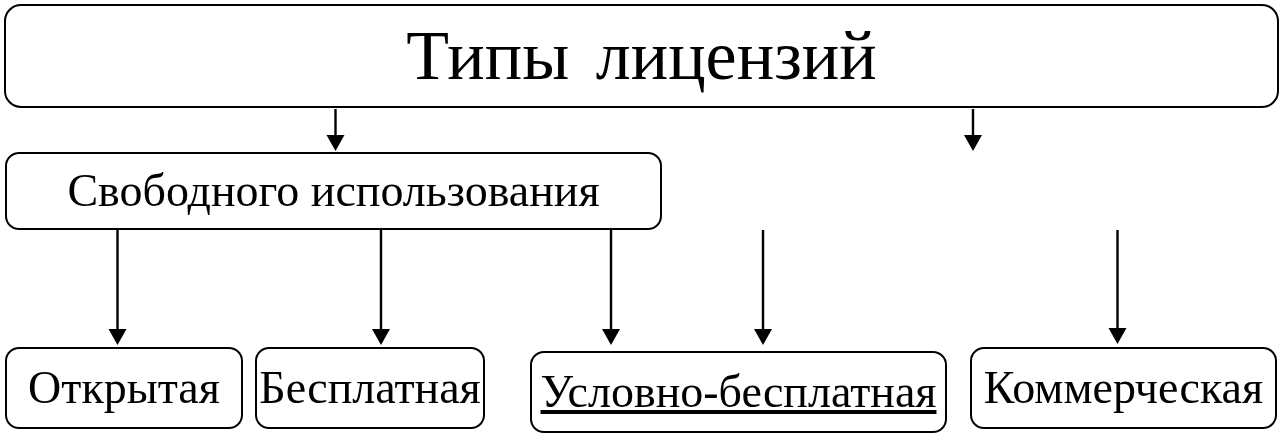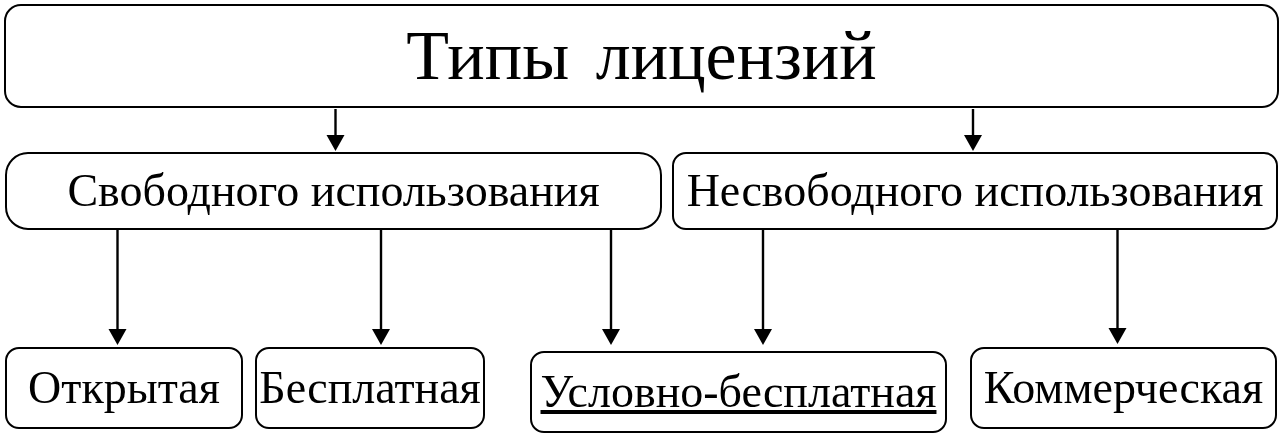--- a/index.html
+++ b/index.html
@@ -29,21 +29,21 @@
     line-height: 1;
   }
   .node-root {
     left: 4px; top: 4px; width: 1275px; height: 104px;
     border-radius: 17px;
     font-size: 70px;
     word-spacing: 9px;
   }
   .node-l2 { font-size: 46px; }
   .node-l3 { font-size: 46px; }
-  .node-free      { left: 5px;   top: 152px; width: 657px; height: 78px; border-radius: 23px; }
+  .node-free      { left: 5px;   top: 152px; width: 657px; height: 78px; }
   .node-nonfree   { left: 672px; top: 152px; width: 606px; height: 78px; }
   .node-open      { left: 5px;   top: 347px; width: 238px; height: 82px; }
   .node-freeware  { left: 255px; top: 347px; width: 230px; height: 82px; }
   .node-shareware { left: 530px; top: 351px; width: 417px; height: 82px; text-decoration: underline; }
   .node-commercial{ left: 970px; top: 347px; width: 307px; height: 82px; text-align: center; }
   .edges {
     position: absolute;
     left: 0; top: 0;
     width: 1287px;
     height: 440px;
@@ -54,21 +54,20 @@
 </style>
 </head>
 <body>
 
 <div class="canvas">
 
   <div class="node node-root">Типы лицензий</div>
 
   <div class="node node-l2 node-free">Свободного использования</div>
 
-  <div class="node node-l2 node-nonfree">Несвободного использования</div>
 
   <div class="node node-l3 node-open">Открытая</div>
 
   <div class="node node-l3 node-freeware">Бесплатная</div>
 
   <div class="node node-l3 node-shareware">Условно-бесплатная</div>
 
   <div class="node node-l3 node-commercial">Коммерческая</div>
 
   <svg class="edges" viewBox="0 0 1287 440" xmlns="http://www.w3.org/2000/svg">

